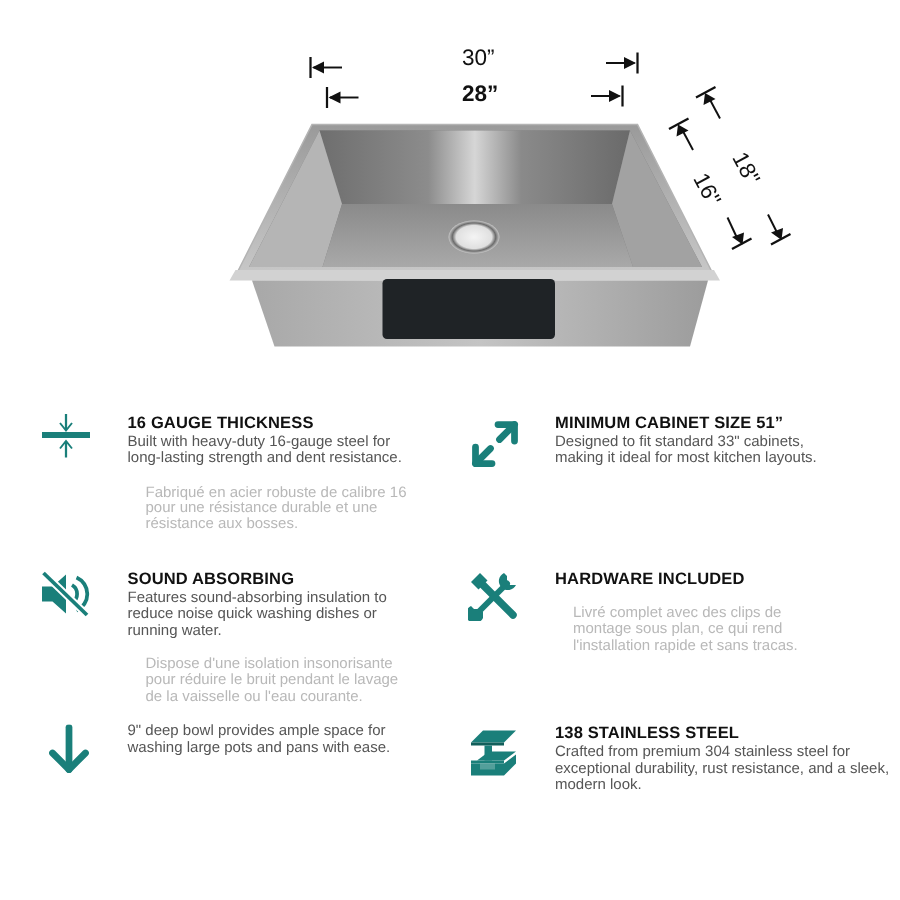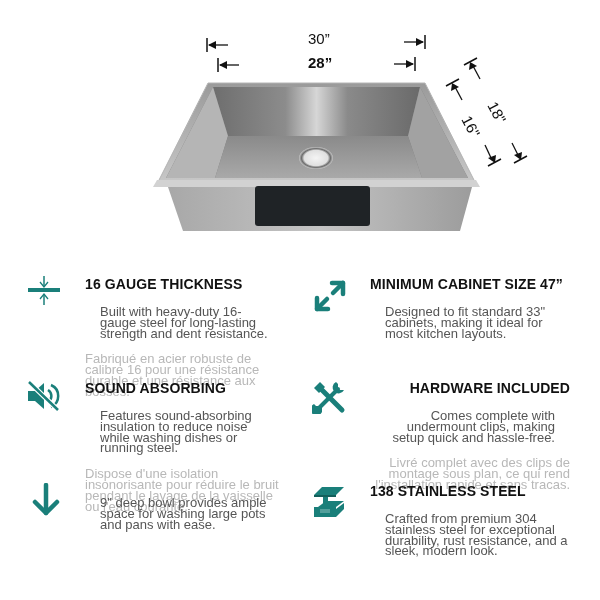--- a/index.html
+++ b/index.html
@@ -6,23 +6,23 @@
   body { width: 600px; height: 600px; position: relative; overflow: hidden; font-family: "Liberation Sans", sans-serif; }
 
   .hero { position: absolute; left: 0; top: 0; width: 500px; height: 250px; margin-left: 40px; }
   .dim-label { position: absolute; font-family: "Liberation Sans", sans-serif; font-size: 15px; color: #111; }
   .dim-label.rot { transform: rotate(62deg); transform-origin: center; }
 
   .feature { position: absolute; width: 280px; }
   .feature .icon { position: absolute; left: 0; top: 0; width: 40px; height: 40px; }
   .feature .text { position: absolute; left: 58px; top: 0; }
   .feature.right .text { left: 70px; }
-  .f-title { font-family: "Liberation Sans", sans-serif; font-weight: bold; font-size: 14px; color: #111; letter-spacing: 0.1px; margin: 0 0 2px 0; white-space: nowrap; }
-  .f-en { font-size: 13px; line-height: 10.8px; color: #555; margin: 15px; }
-  .f-fr { font-size: 13px; line-height: 10.8px; color: #b8b8b8; margin: 0; }
+  .f-title { font-family: "Liberation Sans", sans-serif; font-weight: bold; font-size: 11px; color: #111; letter-spacing: 0.1px; margin: 0 0 2px 0; white-space: nowrap; }
+  .f-en { font-size: 10px; line-height: 10.8px; color: #555; margin: 0; }
+  .f-fr { font-size: 10px; line-height: 10.8px; color: #b8b8b8; margin: 12px; }
 </style>
 </head>
 <body>
 
 <div class="hero">
   <svg width="600" height="250" viewBox="0 0 600 250">
     <defs>
       <linearGradient id="rim" x1="0" y1="0" x2="0" y2="1">
         <stop offset="0" stop-color="#9a9a9a"></stop>
         <stop offset="1" stop-color="#c8c8c8"></stop>
@@ -126,57 +126,56 @@
 <div class="feature right" style="left:300px; top:276px;">
   <div class="icon" style="left:12px; top:2px;">
     <svg width="36" height="36" viewBox="0 0 36 36">
       <line x1="21" y1="15" x2="31" y2="5" stroke="#1a7f7a" stroke-width="4.5" stroke-linecap="round"></line>
       <polyline points="20,5 31,5 31,16" fill="none" stroke="#1a7f7a" stroke-width="4.5" stroke-linecap="round" stroke-linejoin="round"></polyline>
       <line x1="15" y1="21" x2="5" y2="31" stroke="#1a7f7a" stroke-width="4.5" stroke-linecap="round"></line>
       <polyline points="5,20 5,31 16,31" fill="none" stroke="#1a7f7a" stroke-width="4.5" stroke-linecap="round" stroke-linejoin="round"></polyline>
     </svg>
   </div>
   <div class="text" style="width:200px;">
-    <p class="f-title">MINIMUM CABINET SIZE 47”</p>
+    <p class="f-title">MINIMUM CABINET SIZE 51”</p>
     <p class="f-en">Designed to fit standard 33" cabinets, making it ideal for most kitchen layouts.</p>
   </div>
 </div>
 
 <div class="feature" style="left:27px; top:380px;">
   <div class="icon">
     <svg width="34" height="32" viewBox="0 0 34 32">
       <polygon points="1,11 8,11 17,3 17,29 8,21 1,21" fill="#1a7f7a"></polygon>
       <path d="M21,10 A7,7 0 0 1 21,22" fill="none" stroke="#1a7f7a" stroke-width="2.5"></path>
       <path d="M24,5 A12,12 0 0 1 24,27" fill="none" stroke="#1a7f7a" stroke-width="2.5"></path>
       <line x1="2" y1="2" x2="31" y2="30" stroke="#ffffff" stroke-width="5"></line>
       <line x1="2" y1="2" x2="31" y2="30" stroke="#1a7f7a" stroke-width="2.5"></line>
     </svg>
   </div>
   <div class="text" style="width:200px;">
     <p class="f-title">SOUND ABSORBING</p>
-    <p class="f-en">Features sound-absorbing insulation to reduce noise while washing dishes or running steel.</p>
+    <p class="f-en">Features sound-absorbing insulation to reduce noise quick washing dishes or running water.</p>
     <p class="f-fr">Dispose d'une isolation insonorisante pour réduire le bruit pendant le lavage de la vaisselle ou l'eau courante.</p>
   </div>
 </div>
 
 <div class="feature right" style="left:300px; top:380px;">
   <div class="icon" style="left:12px;">
     <svg width="34" height="34" viewBox="0 0 34 34">
 
       <line x1="9" y1="9" x2="30" y2="30" stroke="#1a7f7a" stroke-width="5" stroke-linecap="round"></line>
       <polygon points="2,8 8,2 13,7 7,13" fill="#1a7f7a"></polygon>
 
       <line x1="8" y1="27" x2="26" y2="9" stroke="#1a7f7a" stroke-width="4" stroke-linecap="round"></line>
       <path d="M24,2 A6,6 0 1 0 32,10 L28,10 L26,8 L26,4 Z" fill="#1a7f7a"></path>
       <path d="M2,24 A6,6 0 1 0 10,32 L10,28 L8,26 L4,26 Z" fill="#1a7f7a"></path>
     </svg>
   </div>
-  <div class="text" style="width:200px;text-align:right;">
+  <div class="text" style="width:200px;">
     <p class="f-title">HARDWARE INCLUDED</p>
-    <p class="f-en">Comes complete with undermount clips, making setup quick and hassle-free.</p>
     <p class="f-fr">Livré complet avec des clips de montage sous plan, ce qui rend l'installation rapide et sans tracas.</p>
   </div>
 </div>
 
 <div class="feature" style="left:27px; top:483px;">
   <div class="icon" style="left:4px; top:0;">
     <svg width="30" height="34" viewBox="0 0 30 34">
       <line x1="15" y1="2" x2="15" y2="30" stroke="#1a7f7a" stroke-width="4.5" stroke-linecap="round"></line>
       <polyline points="4,19 15,30 26,19" fill="none" stroke="#1a7f7a" stroke-width="4.5" stroke-linecap="round" stroke-linejoin="round"></polyline>
     </svg>

